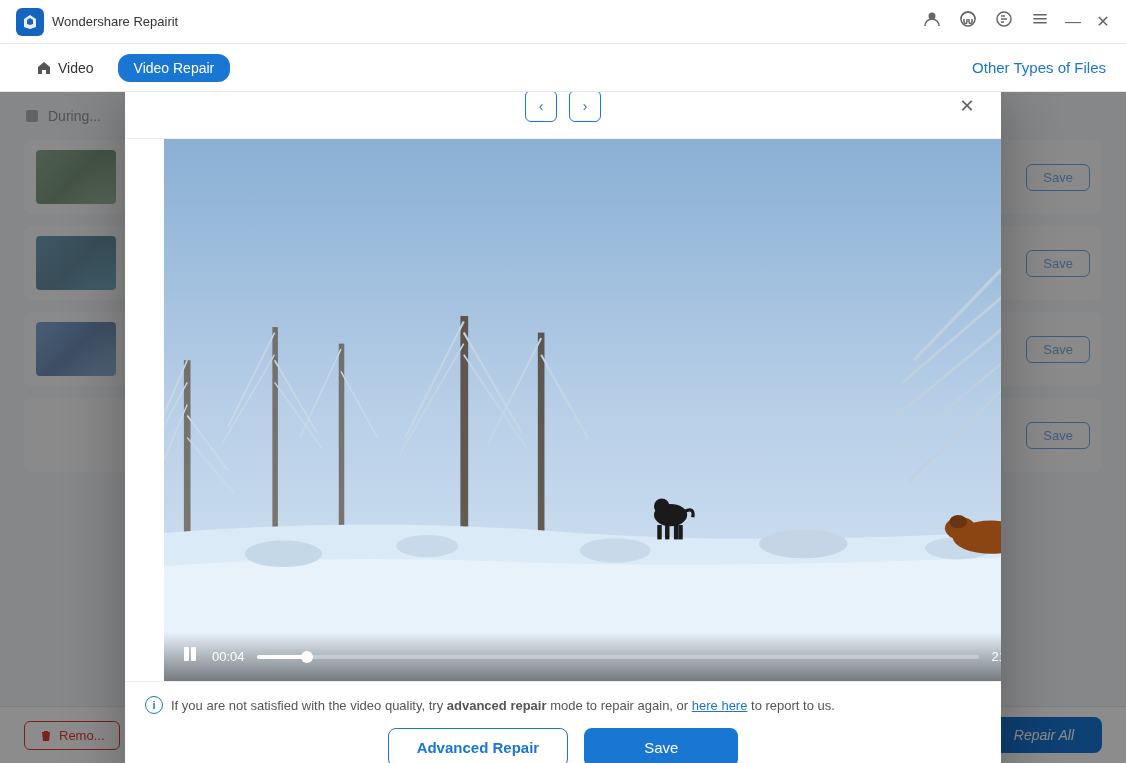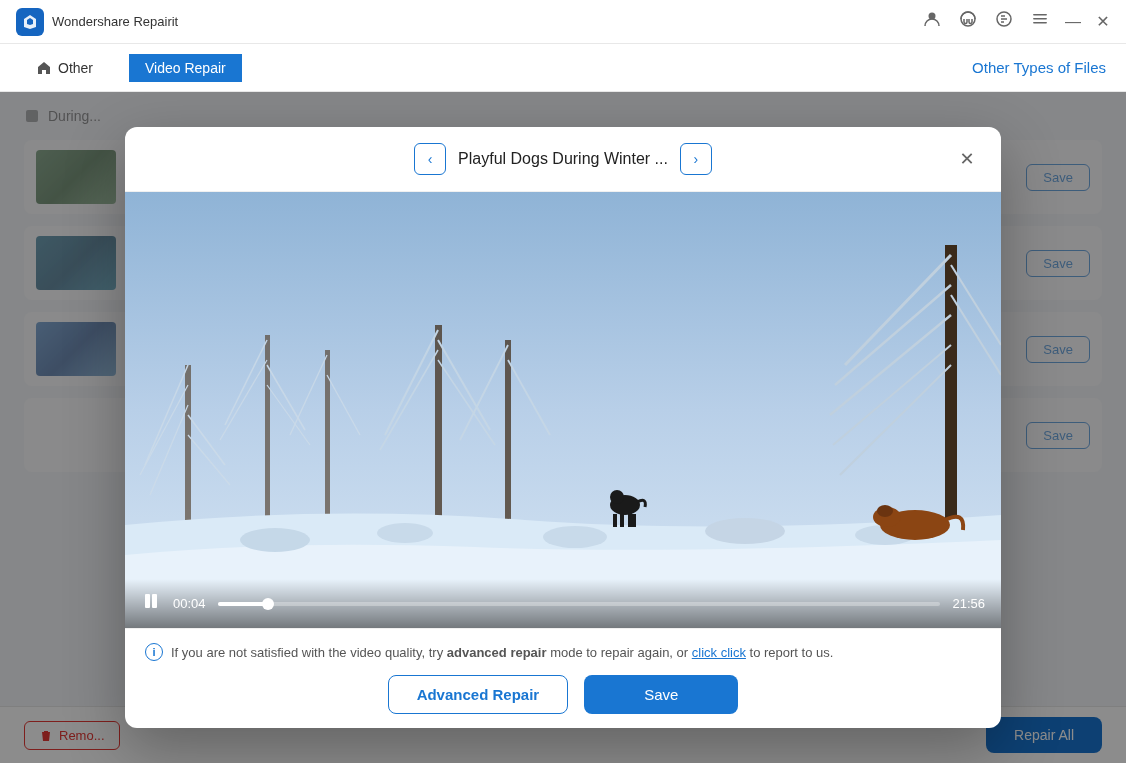--- a/index.html
+++ b/index.html
@@ -93,24 +93,24 @@
       padding: 6px 16px;
       border-radius: 6px;
       color: #333;
       font-size: 14px;
       cursor: pointer;
     }
     .nav-tab-active {
       background: #1976d2;
       color: white;
       padding: 6px 16px;
-      border-radius: 0;
+      border-radius: 12px;
       font-size: 14px;
       cursor: pointer;
-      margin-left: 20px;
+      margin-left: 8px;
     }
     .nav-link {
       margin-left: auto;
       color: #1976d2;
       font-size: 15px;
       cursor: pointer;
     }
 
     
     .main-content {
@@ -181,20 +181,21 @@
       gap: 6px;
     }
     .repair-all-btn {
       background: #1976d2;
       color: white;
       padding: 10px 28px;
       border-radius: 8px;
       font-size: 14px;
       cursor: pointer;
       border: none;
+      font-style: italic;
     }
 
     
     .overlay {
       position: absolute;
       inset: 0;
       background: rgba(0,0,0,0.45);
       display: flex;
       align-items: center;
       justify-content: center;
@@ -252,23 +253,24 @@
       justify-content: center;
       cursor: pointer;
       color: #666;
       font-size: 18px;
     }
 
     
     .video-container {
       position: relative;
       width: 100%;
-      height: 436px;
+      height: 542px;
       background: #c4b5fd;
       overflow: hidden;
+      margin-left: 39px;
     }
     
     .video-bg {
       width: 100%;
       height: 100%;
       position: absolute;
       inset: 0;
     }
 
     
@@ -437,21 +439,21 @@
       <span class="title-bar-btn">—</span>
       <span class="title-bar-btn">✕</span>
     </div>
   </div>
 
   <div class="nav-bar">
     <div class="nav-home">
       <svg width="16" height="16" viewBox="0 0 16 16" fill="#555">
           <path d="M8 2L2 7v7h4v-4h4v4h4V7L8 2z"></path>
         </svg>
-      <span>Other</span>
+      <span>Video</span>
     </div>
     <div class="nav-tab-active">
       <span>Video Repair</span>
     </div>
     <span class="nav-link">Other Types of Files</span>
   </div>
 
   <div class="main-content">
 
     <div class="bg-content">
@@ -499,21 +501,20 @@
 
     <div class="overlay">
 
       <div class="dialog">
 
         <div class="dialog-header">
           <div class="dialog-nav">
             <div class="dialog-nav-btn">
               <span>‹</span>
             </div>
-            <span class="dialog-title">Playful Dogs During Winter ...</span>
             <div class="dialog-nav-btn">
               <span>›</span>
             </div>
           </div>
           <div class="dialog-close">
             <span>✕</span>
           </div>
         </div>
 
         <div class="video-container">
@@ -618,21 +619,21 @@
               <div class="progress-thumb"></div>
             </div>
             <span class="time-total">21:56</span>
           </div>
         </div>
 
         <div class="dialog-footer">
           <div class="quality-notice">
             <div class="info-icon">i</div>
             <span>
-              If you are not satisfied with the video quality, try <strong>advanced repair</strong> mode to repair again, or <span class="link-text">click click</span> to report to us.
+              If you are not satisfied with the video quality, try <strong>advanced repair</strong> mode to repair again, or <span class="link-text">here here</span> to report to us.
             </span>
           </div>
           <div class="dialog-actions">
             <button class="advanced-repair-btn">Advanced Repair</button>
             <button class="save-dialog-btn">Save</button>
           </div>
         </div>
 
       </div>
     </div>

